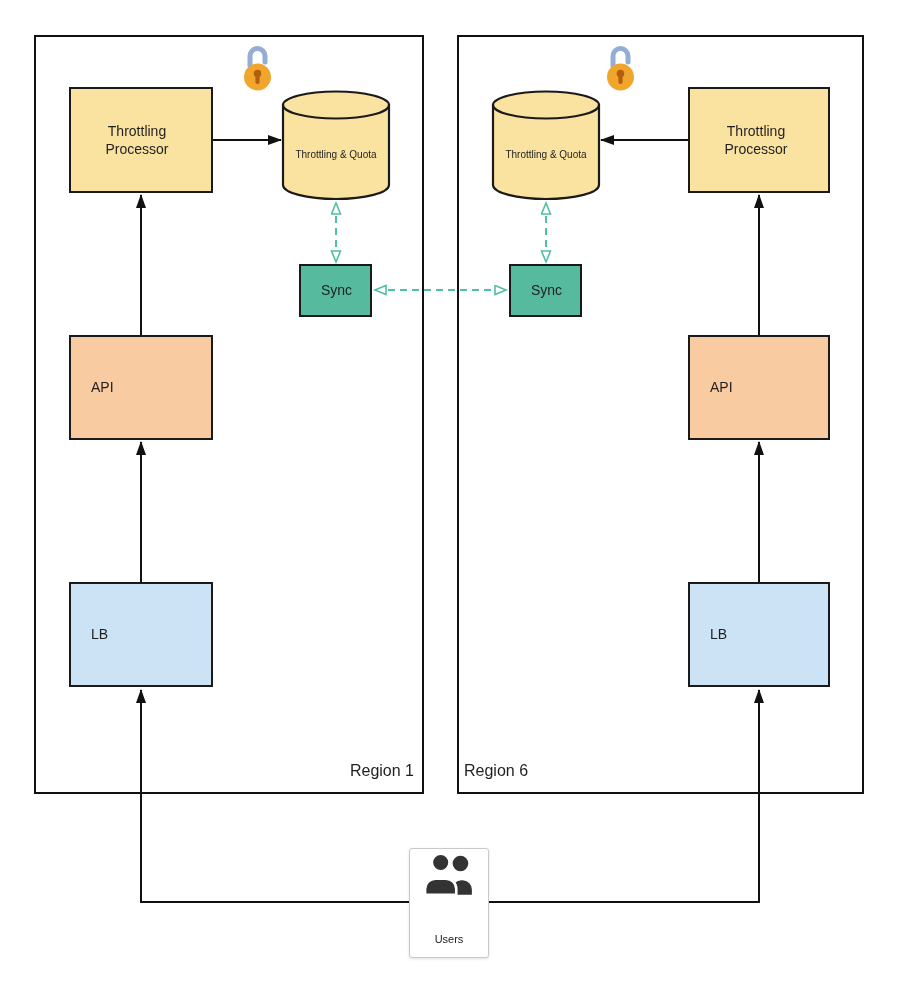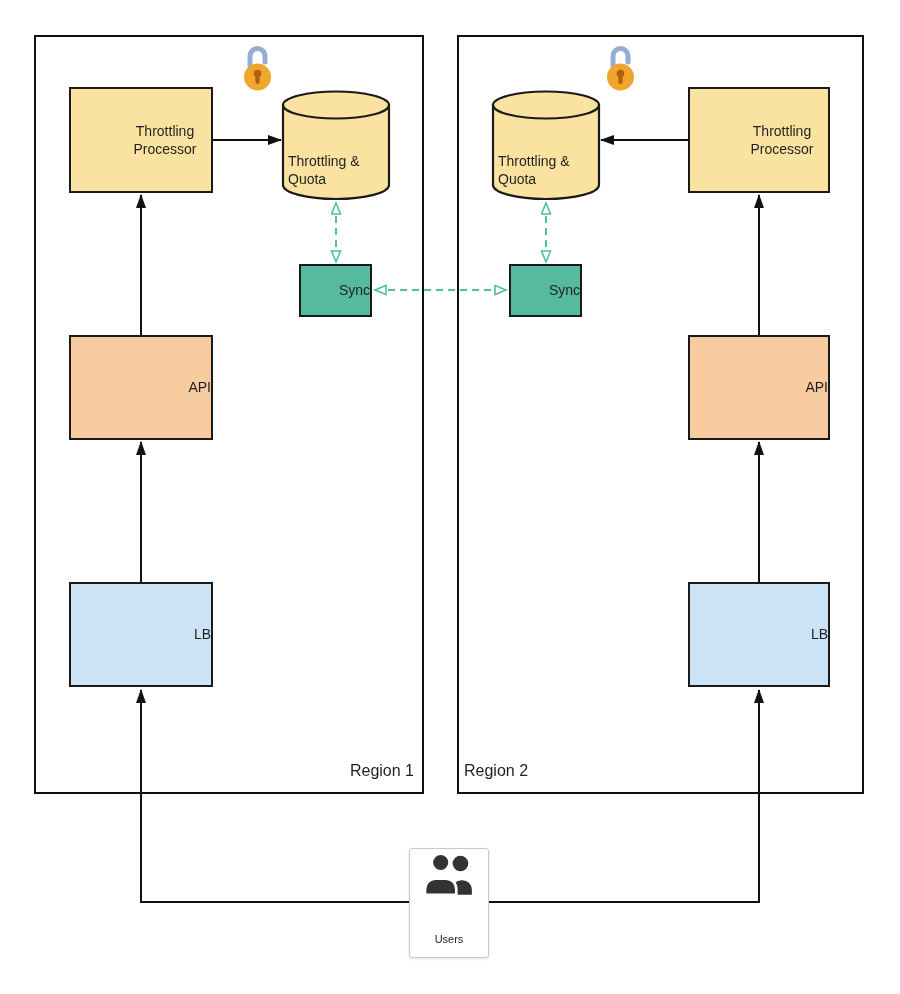--- a/index.html
+++ b/index.html
@@ -15,43 +15,43 @@
     font-family:"Liberation Sans", sans-serif;color:var(--text);overflow:hidden;
   }
   .region{position:absolute;border:2px solid var(--line-dark);box-sizing:border-box;background:transparent;z-index:0;}
   #region1{left:34px;top:35px;width:390px;height:759px;}
   #region2{left:457px;top:35px;width:407px;height:759px;}
   .region-label{position:absolute;z-index:1;font-size:16px;color:var(--text);}
   #region1-label{left:34px;top:762px;width:380px;text-align:right;}
   #region2-label{left:464px;top:762px;text-align:left;}
 
   .node{
-    position:absolute;display:flex;align-items:center;justify-content:flex-end;
+    position:absolute;display:flex;align-items:center;justify-content:flex-start;
     border:2px solid var(--border-dark);box-sizing:border-box;z-index:2;
-    font-size:14px;line-height:1.3;text-align:center;color:var(--text);
+    font-size:14px;line-height:1.3;text-align:center;color:var(--text);padding-left:20px;
   }
   .node .lbl{display:inline-block;}
   #tp1{left:69px;top:87px;width:144px;height:106px;background:var(--node-yellow);}
   #tp2{left:688px;top:87px;width:142px;height:106px;background:var(--node-yellow);}
   #tp1 .lbl,#tp2 .lbl{max-width:92px;}
   #api1{left:69px;top:335px;width:144px;height:105px;background:var(--node-orange);}
   #api2{left:688px;top:335px;width:142px;height:105px;background:var(--node-orange);}
   #lb1{left:69px;top:582px;width:144px;height:105px;background:var(--node-blue);}
   #lb2{left:688px;top:582px;width:142px;height:105px;background:var(--node-blue);}
   #sync1{left:299px;top:264px;width:73px;height:53px;background:var(--node-teal);}
   #sync2{left:509px;top:264px;width:73px;height:53px;background:var(--node-teal);}
 
   .cyl{position:absolute;z-index:2;width:110px;height:112px;}
   #cyl1{left:281px;top:89px;}
   #cyl2{left:491px;top:89px;}
   .cyl svg{position:absolute;left:0;top:0;}
   .cyl .cyl-label{
-    position:absolute;left:0;top:48px;width:100%;height:66px;
+    position:absolute;left:0;top:32px;width:100%;height:66px;
     display:flex;align-items:center;justify-content:center;
-    font-size:14px;line-height:1.3;
+    font-size:10px;line-height:1.3;text-align:center;
   }
   .cyl .lbl{max-width:96px;}
 
   .lock{position:absolute;z-index:3;width:42px;height:52px;}
   #lock1{left:237px;top:40px;}
   #lock2{left:600px;top:40px;}
 
   #users{
     position:absolute;left:409px;top:848px;width:80px;height:110px;z-index:2;
     background:#ffffff;border:1px solid #c9c9c9;border-radius:3px;box-sizing:border-box;
@@ -63,21 +63,21 @@
   #arrows{position:absolute;left:0;top:0;z-index:1;pointer-events:none;}
   .lnB{stroke:var(--line-dark);stroke-width:2;fill:none;}
   .lnT{stroke:var(--line-teal);stroke-width:2;stroke-dasharray:7 5;fill:none;}
 </style>
 </head>
 <body>
 
 <div class="region" id="region1"></div>
 <div class="region" id="region2"></div>
 <div class="region-label" id="region1-label">Region 1</div>
-<div class="region-label" id="region2-label">Region 2</div>
+<div class="region-label" id="region2-label">Region 6</div>
 
 <svg id="arrows" width="900" height="994" viewBox="0 0 900 994">
   <defs>
     <marker id="mBlack" markerUnits="userSpaceOnUse" markerWidth="16" markerHeight="12" refX="13" refY="5" orient="auto-start-reverse">
       <path d="M0,0 L14,5 L0,10 z" style="fill:var(--line-dark)"></path>
     </marker>
     <marker id="mTeal" markerUnits="userSpaceOnUse" markerWidth="15" markerHeight="13" refX="11" refY="5.5" orient="auto-start-reverse">
       <path d="M1,1 L12,5.5 L1,10 z" style="fill:#ffffff;stroke:var(--line-teal);stroke-width:1.6"></path>
     </marker>
   </defs>

